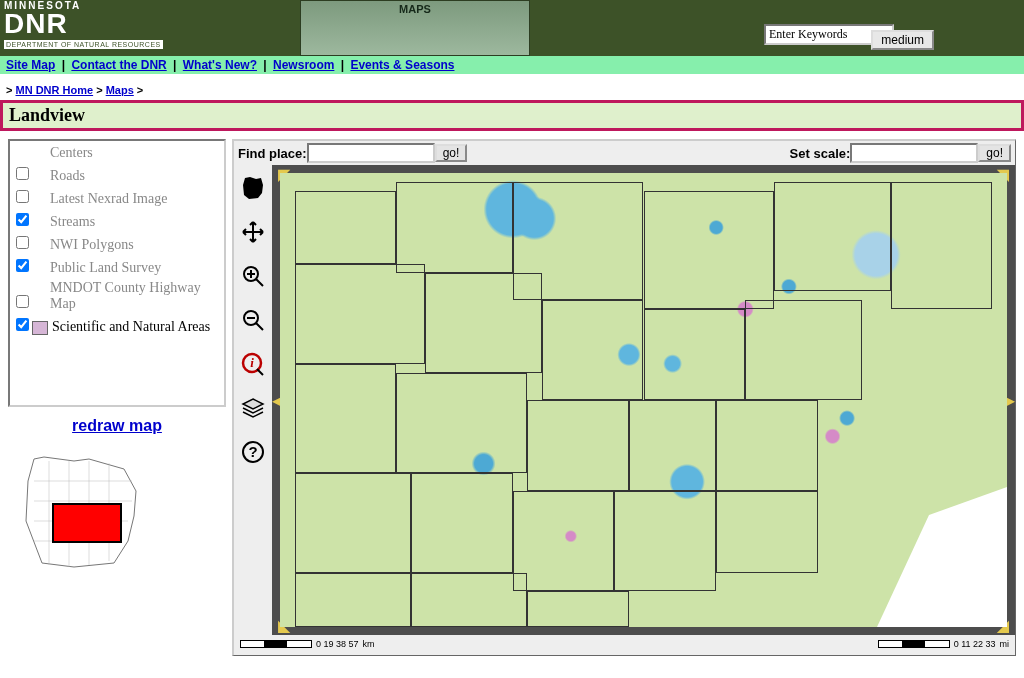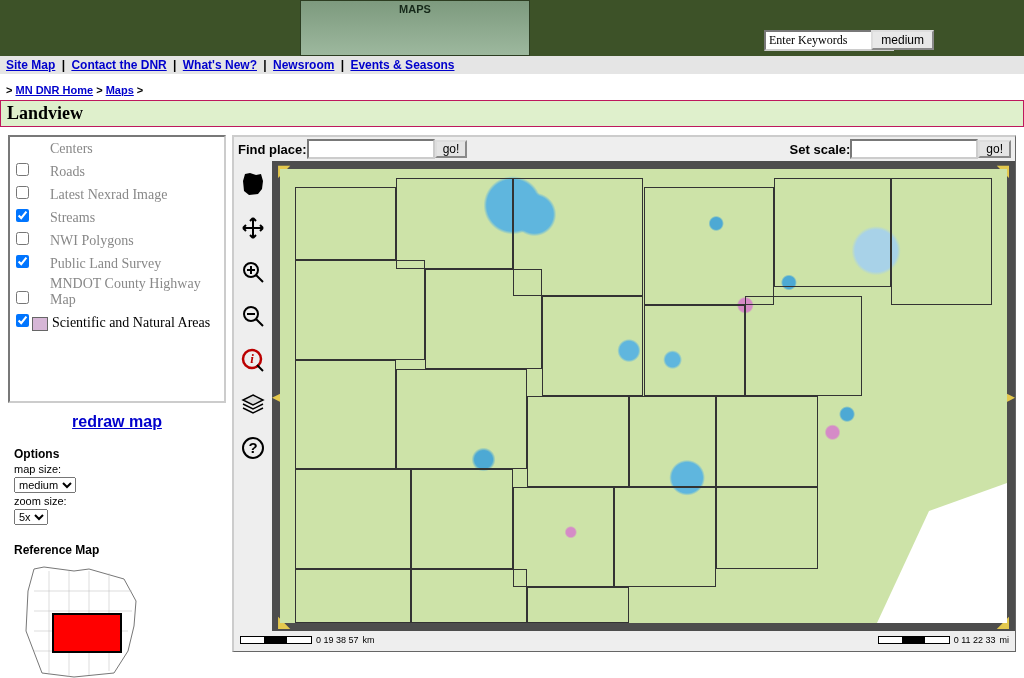--- a/index.html
+++ b/index.html
@@ -3,28 +3,28 @@
 <meta charset="utf-8">
 <style>
 html,body{margin:0;padding:0;font-family:Verdana,Arial,sans-serif;font-size:12px;background:#fff;}
 a{color:#0000cc;text-decoration:underline;}
 .header{background:#3d5228;height:56px;position:relative;color:#fff;}
 .logo{position:absolute;top:0;left:4px;color:#fff;}
 .logo .mn{font-size:10px;letter-spacing:2px;font-weight:bold;}
 .logo .dnr{font-size:28px;font-weight:900;letter-spacing:1px;line-height:0.9;}
 .logo .sub{font-size:7px;letter-spacing:.5px;background:#fff;color:#3d5228;padding:1px 2px;display:inline-block;}
 .bannerimg{position:absolute;left:300px;top:0;width:230px;height:56px;background:linear-gradient(#7d9a7e,#9db89e);display:flex;align-items:flex-start;justify-content:center;color:#16291a;font-size:11px;font-weight:bold;padding-top:2px;box-sizing:border-box;border:1px solid #2c3d21;}
-.searchbox{position:absolute;right:130px;top:30px;}
+.searchbox{position:absolute;right:130px;top:24px;}
 .searchbox input{font-family:Verdana;font-size:12px;width:120px;border:2px inset #ccc;padding:1px 3px;}
 .searchbtn{position:absolute;right:90px;top:30px;font-size:12px;background:#e8e8e8;border:2px outset #ddd;padding:1px 8px;cursor:pointer;}
-.topnav{background:#e5e5e5;padding:2px 6px;font-size:12px;font-weight:bold;}
+.topnav{background:#86efac;padding:2px 6px;font-size:12px;font-weight:bold;}
 .topnav .sep{color:#000;font-weight:bold;margin:0 3px;}
 .crumb{padding:10px 6px 4px;font-size:11px;font-weight:bold;}
 .crumb a{font-weight:bold;}
-.titlebar{background:#dff0cc;font-size:18px;font-family:Georgia,serif;font-weight:bold;padding:2px 6px;border:1px solid #be185d;}
+.titlebar{background:#dff0cc;font-size:18px;font-family:Georgia,serif;font-weight:bold;padding:2px 6px;border:3px solid #be185d;}
 .content{display:flex;align-items:flex-start;padding:8px;}
 .left{width:218px;}
 .layerbox{border:2px inset #ccc;height:260px;overflow-y:scroll;background:#fff;padding:2px 0;}
 .layer{display:flex;align-items:flex-end;padding:2px 6px;font-family:Verdana;font-size:14px;}
 .layer .cb{width:16px;flex:0 0 16px;}
 .layer input[type=checkbox]{margin:2px 0 0 0;}
 .layer .sw{width:14px;height:12px;flex:0 0 14px;margin:3px 4px 0 0;border:1px solid #666;}
 .layer .spacer{width:18px;flex:0 0 18px;}
 .layer .lbl{color:#888;}
 .layer.active .lbl{color:#000;}
@@ -76,20 +76,25 @@
 .counties{position:absolute;inset:0;}
 .counties div{position:absolute;border:1px solid #333;box-sizing:border-box;}
 .scales{display:flex;justify-content:space-between;padding:4px 6px 6px;font-size:9px;align-items:center;}
 .scale{display:flex;align-items:center;gap:4px;}
 .scalebar{width:70px;height:6px;border:1px solid #000;background:linear-gradient(90deg,#fff 0 33%,#000 33% 66%,#fff 66% 100%);}
 </style>
 </head>
 <body>
 
 <div class="header">
+  <div class="logo">
+    <div class="mn">MINNESOTA</div>
+    <div class="dnr">DNR</div>
+    <div class="sub">DEPARTMENT OF NATURAL RESOURCES</div>
+  </div>
   <div class="bannerimg">
       <span>MAPS</span>
     </div>
   <div class="searchbox">
     <input type="text" value="Enter Keywords" placeholder="Enter Keywords" style="">
   </div>
   <button class="searchbtn">medium</button>
 </div>
 
 <div class="topnav">
@@ -150,28 +155,20 @@
       </div>
       <div class="layer active">
         <span class="cb"><input type="checkbox" checked="" style=""></span>
         <span class="sw" style="background:#d6b6d6"></span>
         <span class="lbl">Scientific and Natural Areas</span>
       </div>
     </div>
     <div class="redraw">
       <a href="#">redraw map</a>
     </div>
-    <div class="opts">
-      <div class="hd">Options</div>
-      <div class="row">map size:</div>
-      <div class="row"><select><option>medium</option></select></div>
-      <div class="row">zoom size:</div>
-      <div class="row"><select><option>5x</option></select></div>
-    </div>
-    <div class="refhd">Reference Map</div>
     <div class="refmap">
       <svg viewBox="0 0 130 120">
         <path d="M20 8 L30 6 L60 10 L75 8 L110 18 L122 40 L120 65 L114 90 L100 112 L60 116 L28 112 L12 70 L14 30 Z" fill="#fff" stroke="#777" stroke-width="1"></path>
         <g stroke="#bbb" stroke-width="0.5" fill="none">
           <path d="M20 30 H118 M20 50 H118 M20 70 H114 M20 90 H108"></path>
           <path d="M35 10 V114 M55 10 V116 M75 10 V114 M95 12 V110"></path>
         </g>
       </svg>
       <div class="hl"></div>
     </div>

